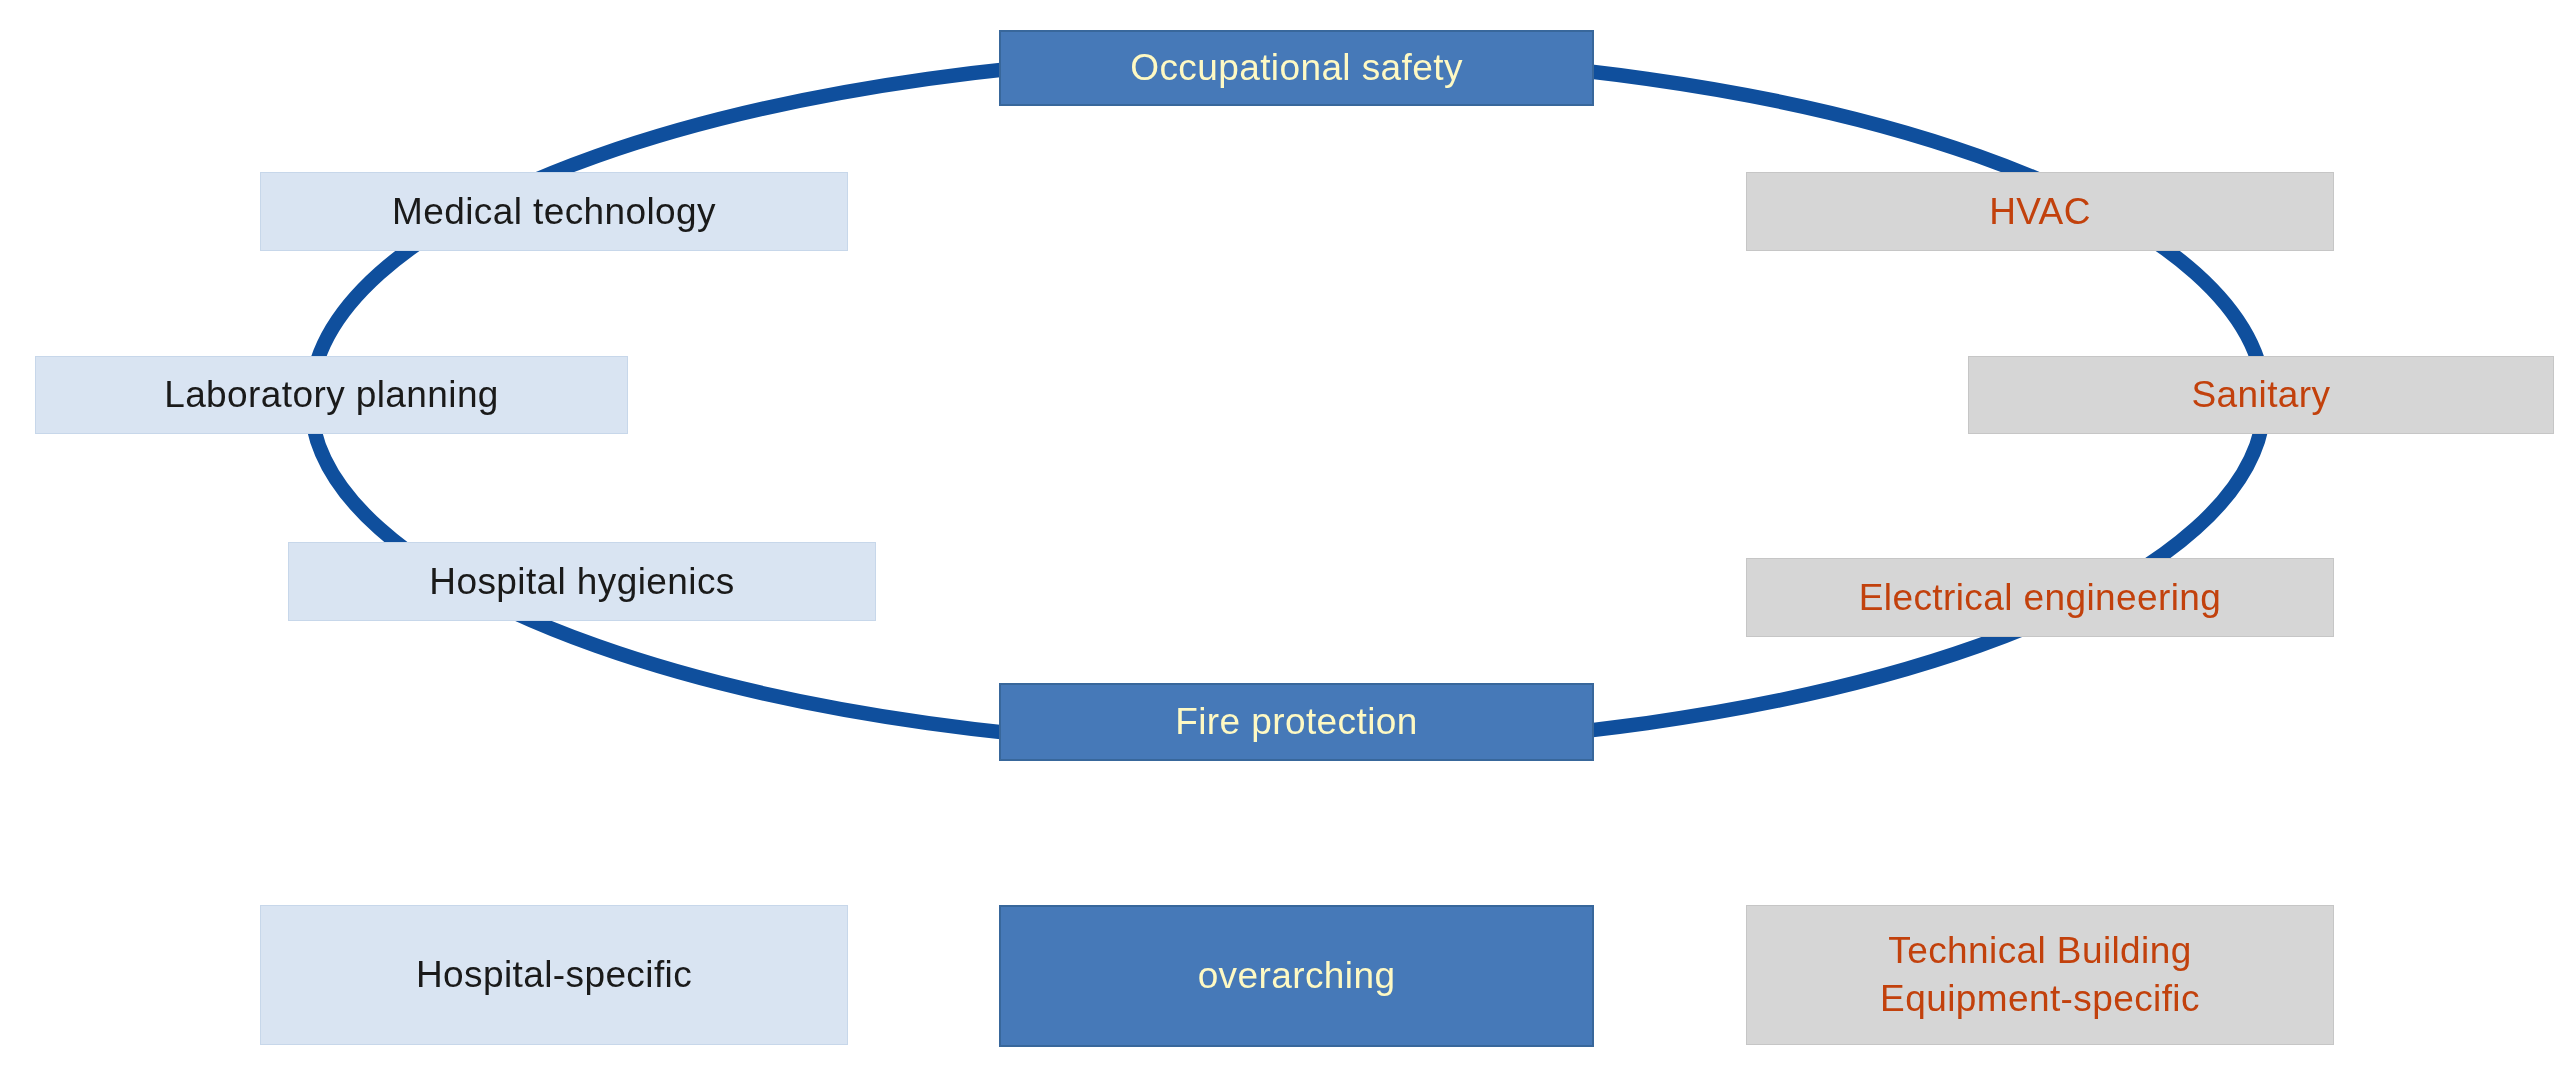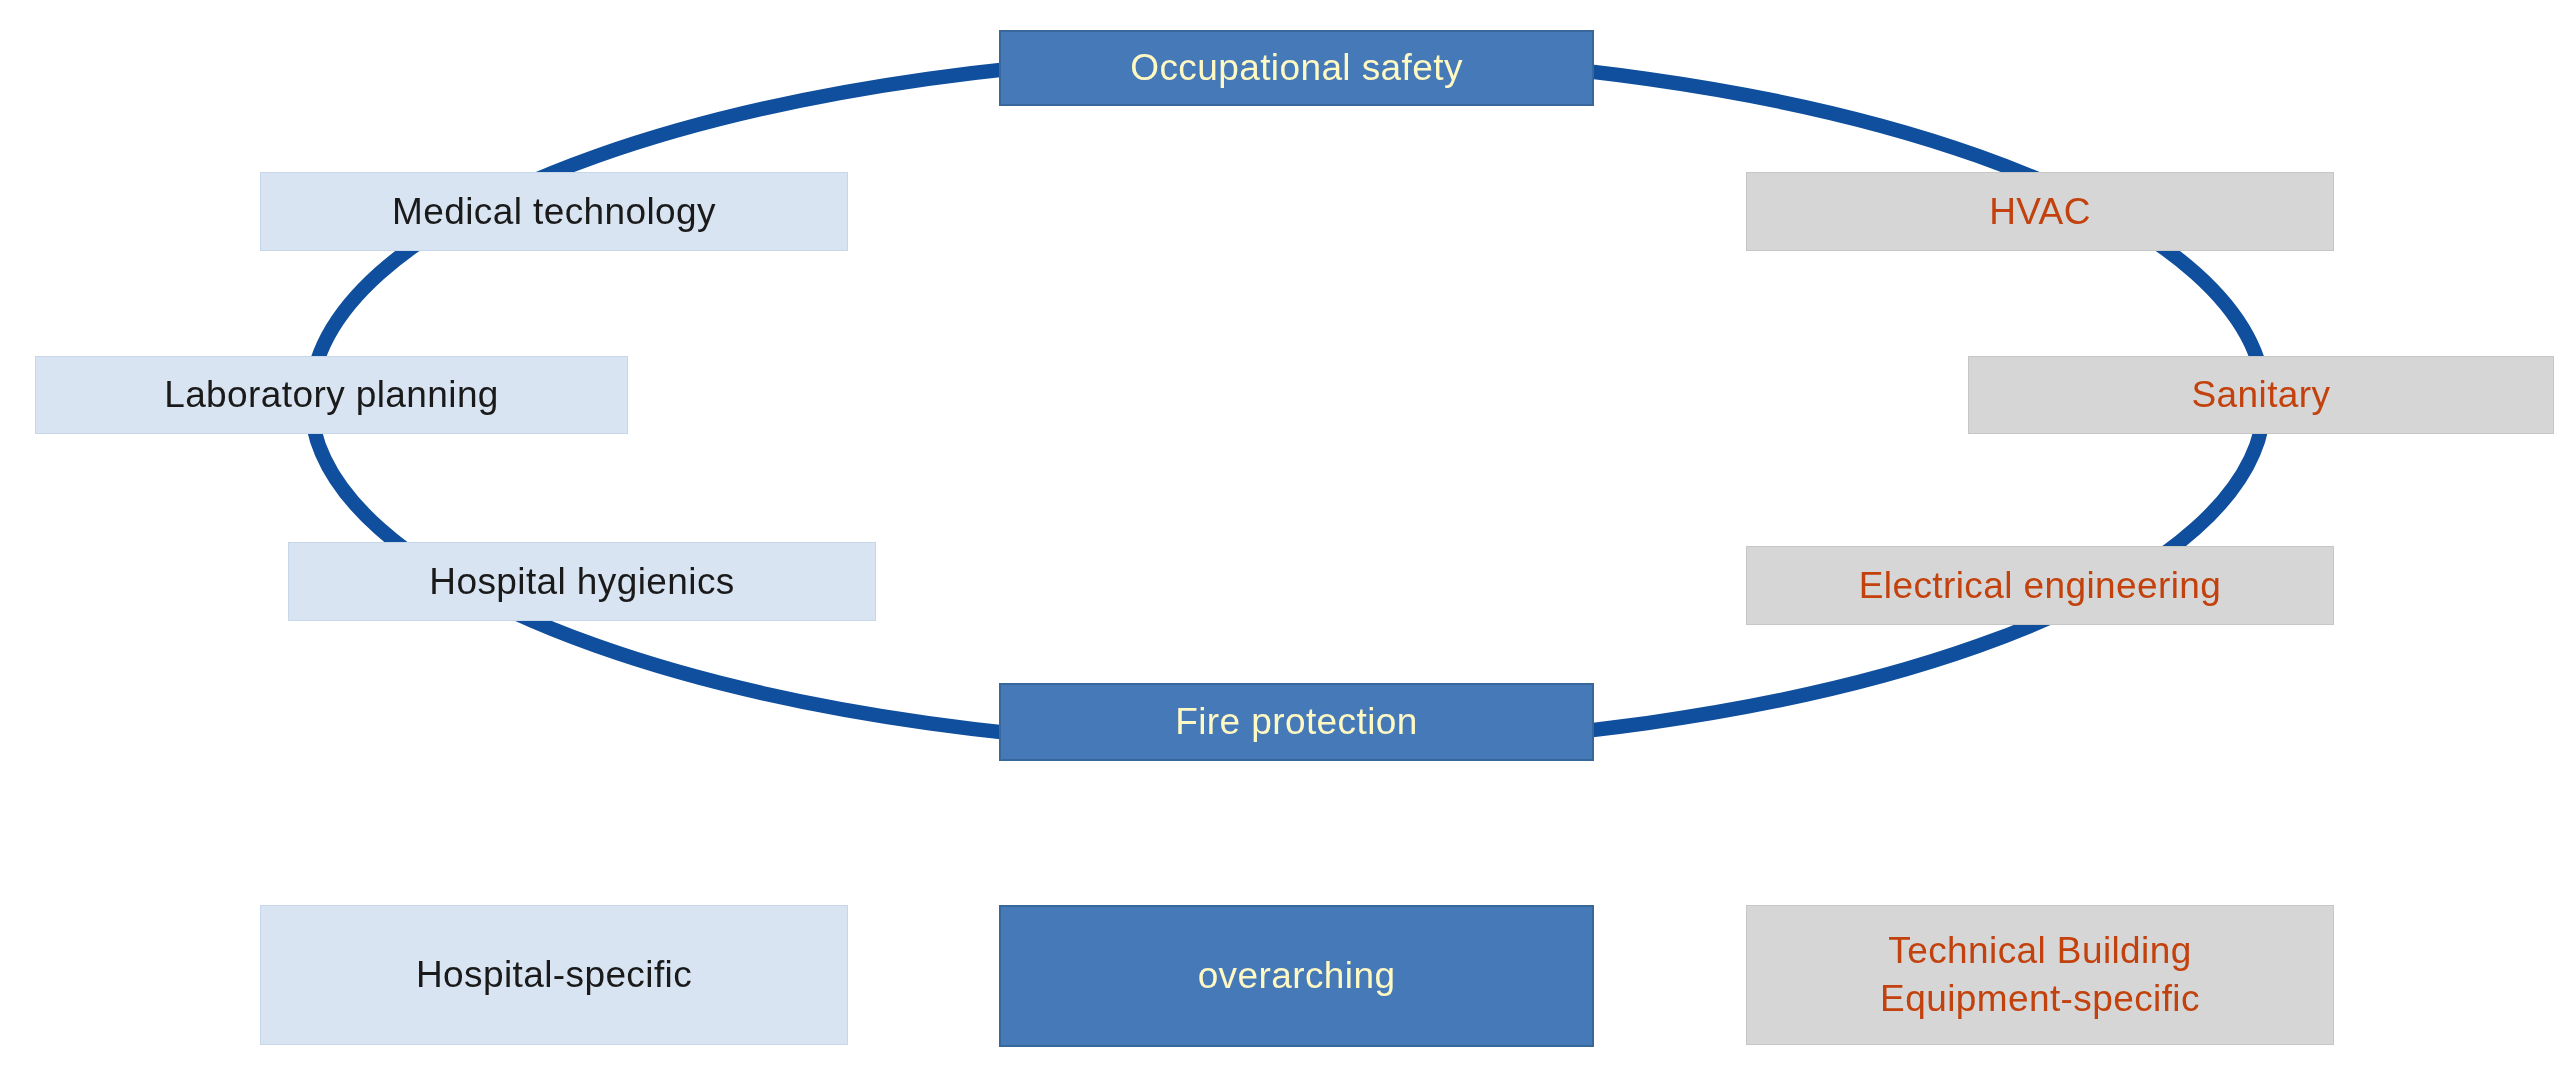--- a/index.html
+++ b/index.html
@@ -47,21 +47,21 @@
     border: 1.6px solid #c6c6c6;
     color: #c2410c;
   }
   
   .pos-occupational { left: 999px; top: 30px;  width: 591px; height: 72px; }
   .pos-medical      { left: 260px;  top: 172px; width: 586px; height: 77px; }
   .pos-laboratory   { left: 35px;   top: 356px; width: 591px; height: 76px; }
   .pos-hygienics    { left: 260px;  top: 542px; width: 586px; height: 77px; margin-left: 28px; }
   .pos-hvac         { left: 1746px; top: 172px; width: 586px; height: 77px; }
   .pos-sanitary     { left: 1968px; top: 356px; width: 584px; height: 76px; }
-  .pos-electrical   { left: 1746px; top: 546px; width: 586px; height: 77px; }
+  .pos-electrical   { left: 1746px; top: 558px; width: 586px; height: 77px; }
   .pos-fire         { left: 999px; top: 683px; width: 591px; height: 74px; }
   
   .pos-legend-hospital { left: 260px;  top: 905px; width: 586px; height: 138px; }
   .pos-legend-over     { left: 999px; top: 905px; width: 591px; height: 138px; }
   .pos-legend-tbe      { left: 1746px; top: 905px; width: 586px; height: 138px; }
   .two-line {
     white-space: pre-line;
     line-height: 1.3;
   }
 </style>

